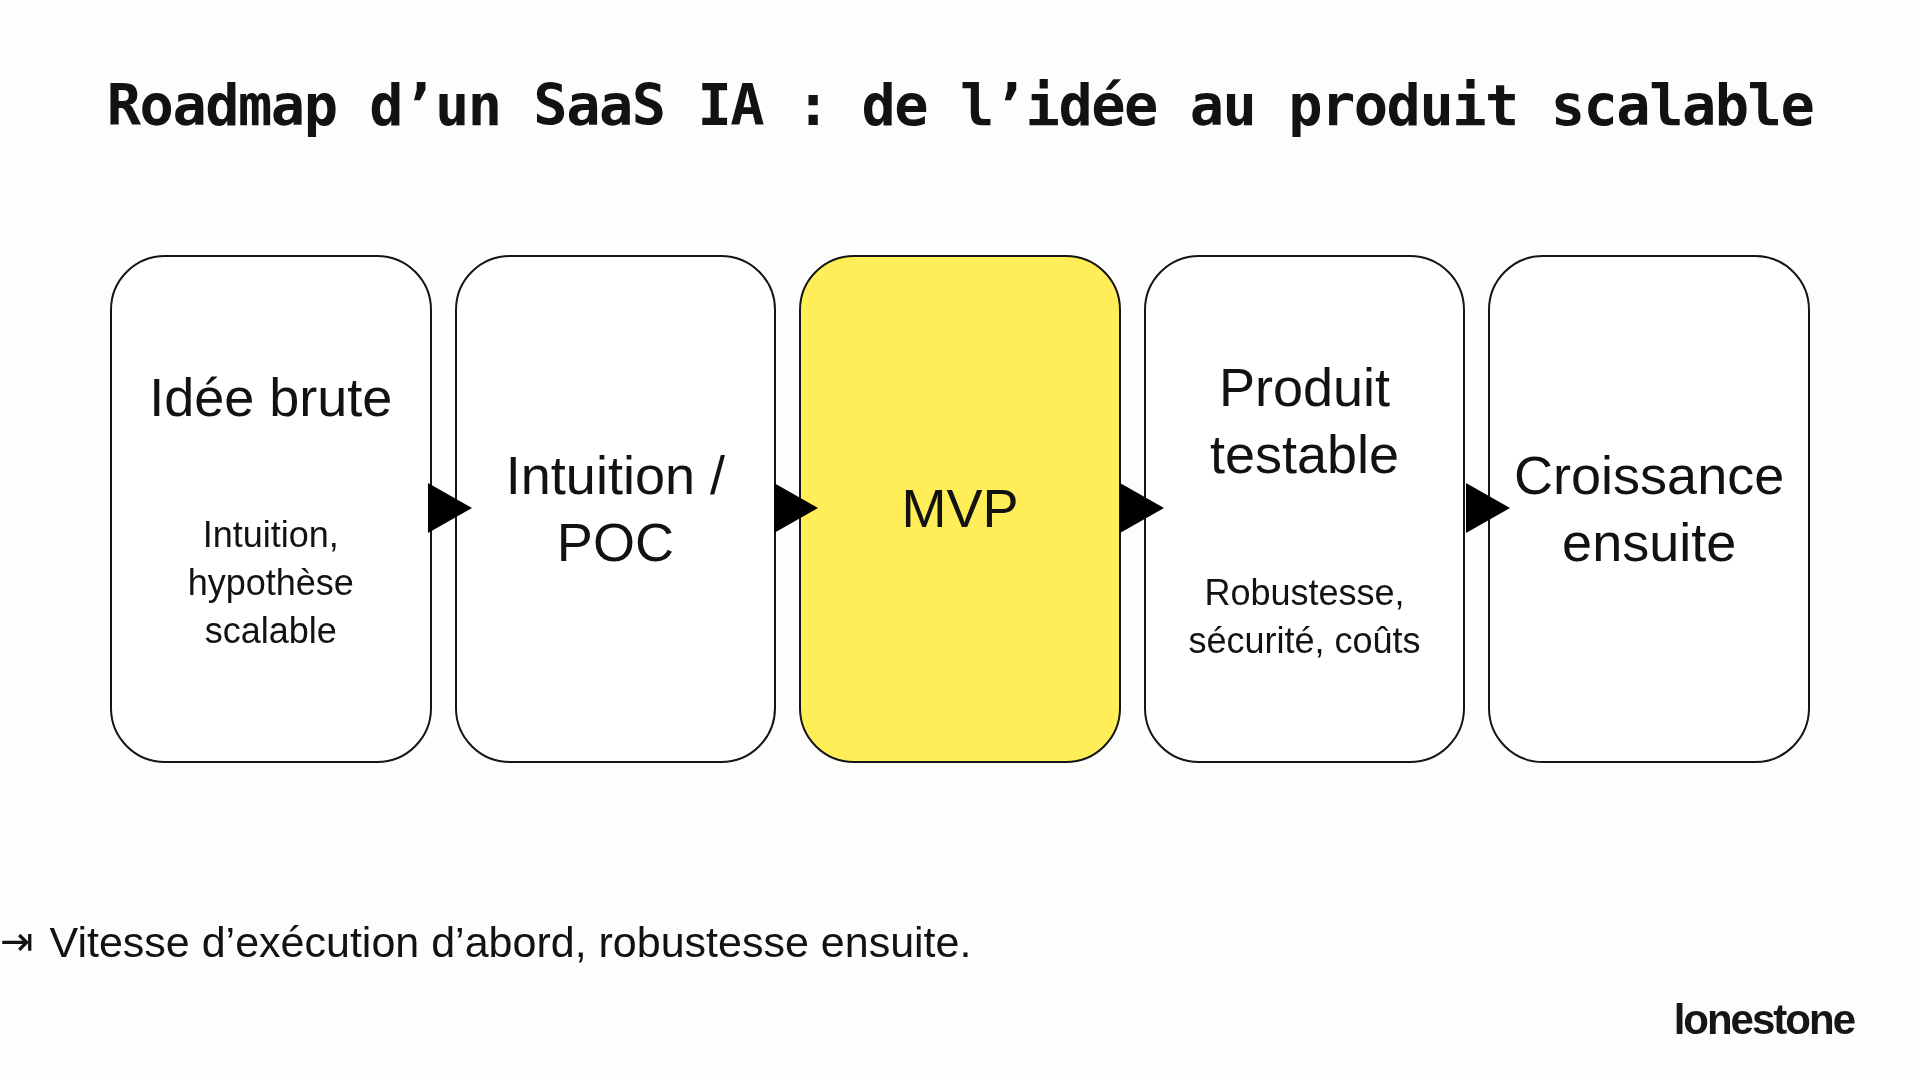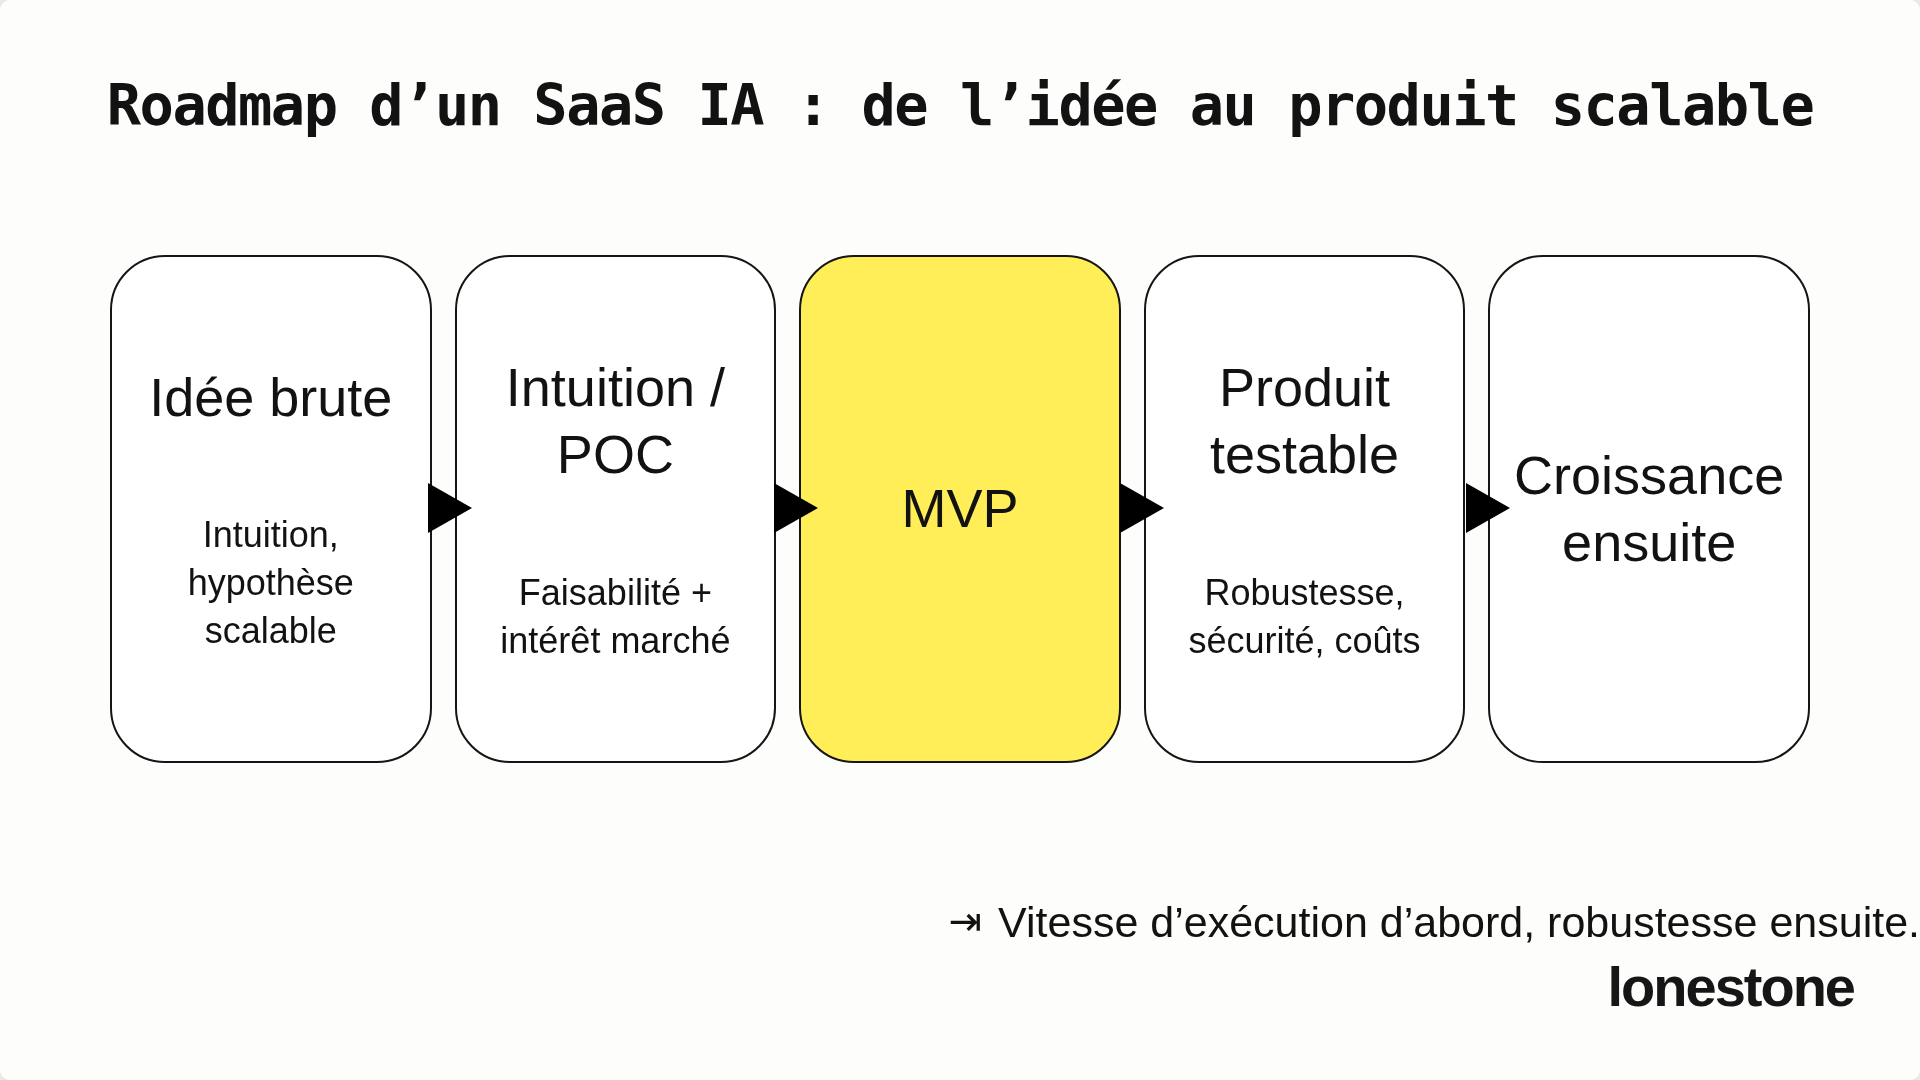--- a/index.html
+++ b/index.html
@@ -7,21 +7,20 @@
     font-family: "Liberation Sans", sans-serif;
     background: #e9e9e9;
   }
   .canvas {
     position: relative;
     width: 1920px;
     height: 1080px;
     background: var(--background, #FDFDFB);
     overflow: hidden;
     color: var(--text, #121212);
-    border-radius: 10px;
   }
 
   
   .title {
     position: absolute;
     top: 72px;
     left: 0;
     width: 100%;
     margin: 0;
     text-align: center;
@@ -84,42 +83,42 @@
     z-index: 3;
   }
   .a1 { left: 318px; }
   .a2 { left: 664px; }
   .a3 { left: 1010px; }
   .a4 { left: 1356px; }
 
   
   .footnote {
     position: absolute;
-    top: 898px;
+    top: 918px;
     left: 0;
     width: 100%;
-    text-align: right;
+    text-align: left;
     font-size: 43px;
     color: var(--text, #121212);
     white-space: nowrap;
   }
   .footnote-icon {
     display: inline-block;
     margin-right: 16px;
     font-family: "DejaVu Sans", sans-serif;
     font-size: 40px;
     transform: translateY(-2px);
   }
 
   
   .logo {
     position: absolute;
-    top: 954px;
+    top: 996px;
     right: 66px;
-    font-size: 56px;
+    font-size: 42px;
     font-weight: bold;
     letter-spacing: -2px;
     color: #161616;
   }
 </style>
 </head>
 <body>
 
 <div class="canvas">
 
@@ -130,22 +129,20 @@
     <div class="stage-box">
       <div class="stage-heading">Idée brute</div>
       <div class="stage-body">Intuition,
 hypothèse
 scalable</div>
     </div>
 
     <div class="stage-box">
       <div class="stage-heading">Intuition /
 POC</div>
-      <div class="stage-body">Faisabilité +
-intérêt marché</div>
     </div>
 
     <div class="stage-box highlighted">
       <div class="stage-heading">MVP</div>
     </div>
 
     <div class="stage-box">
       <div class="stage-heading">Produit
 testable</div>
       <div class="stage-body">Robustesse,

